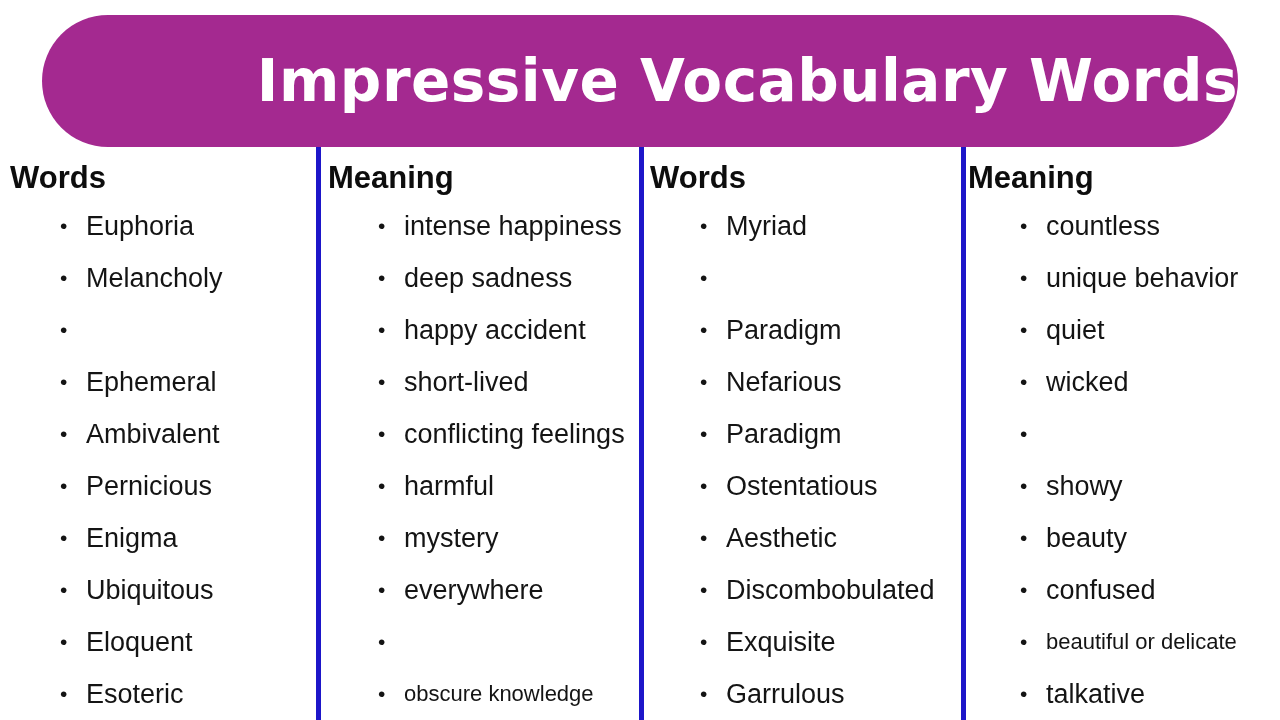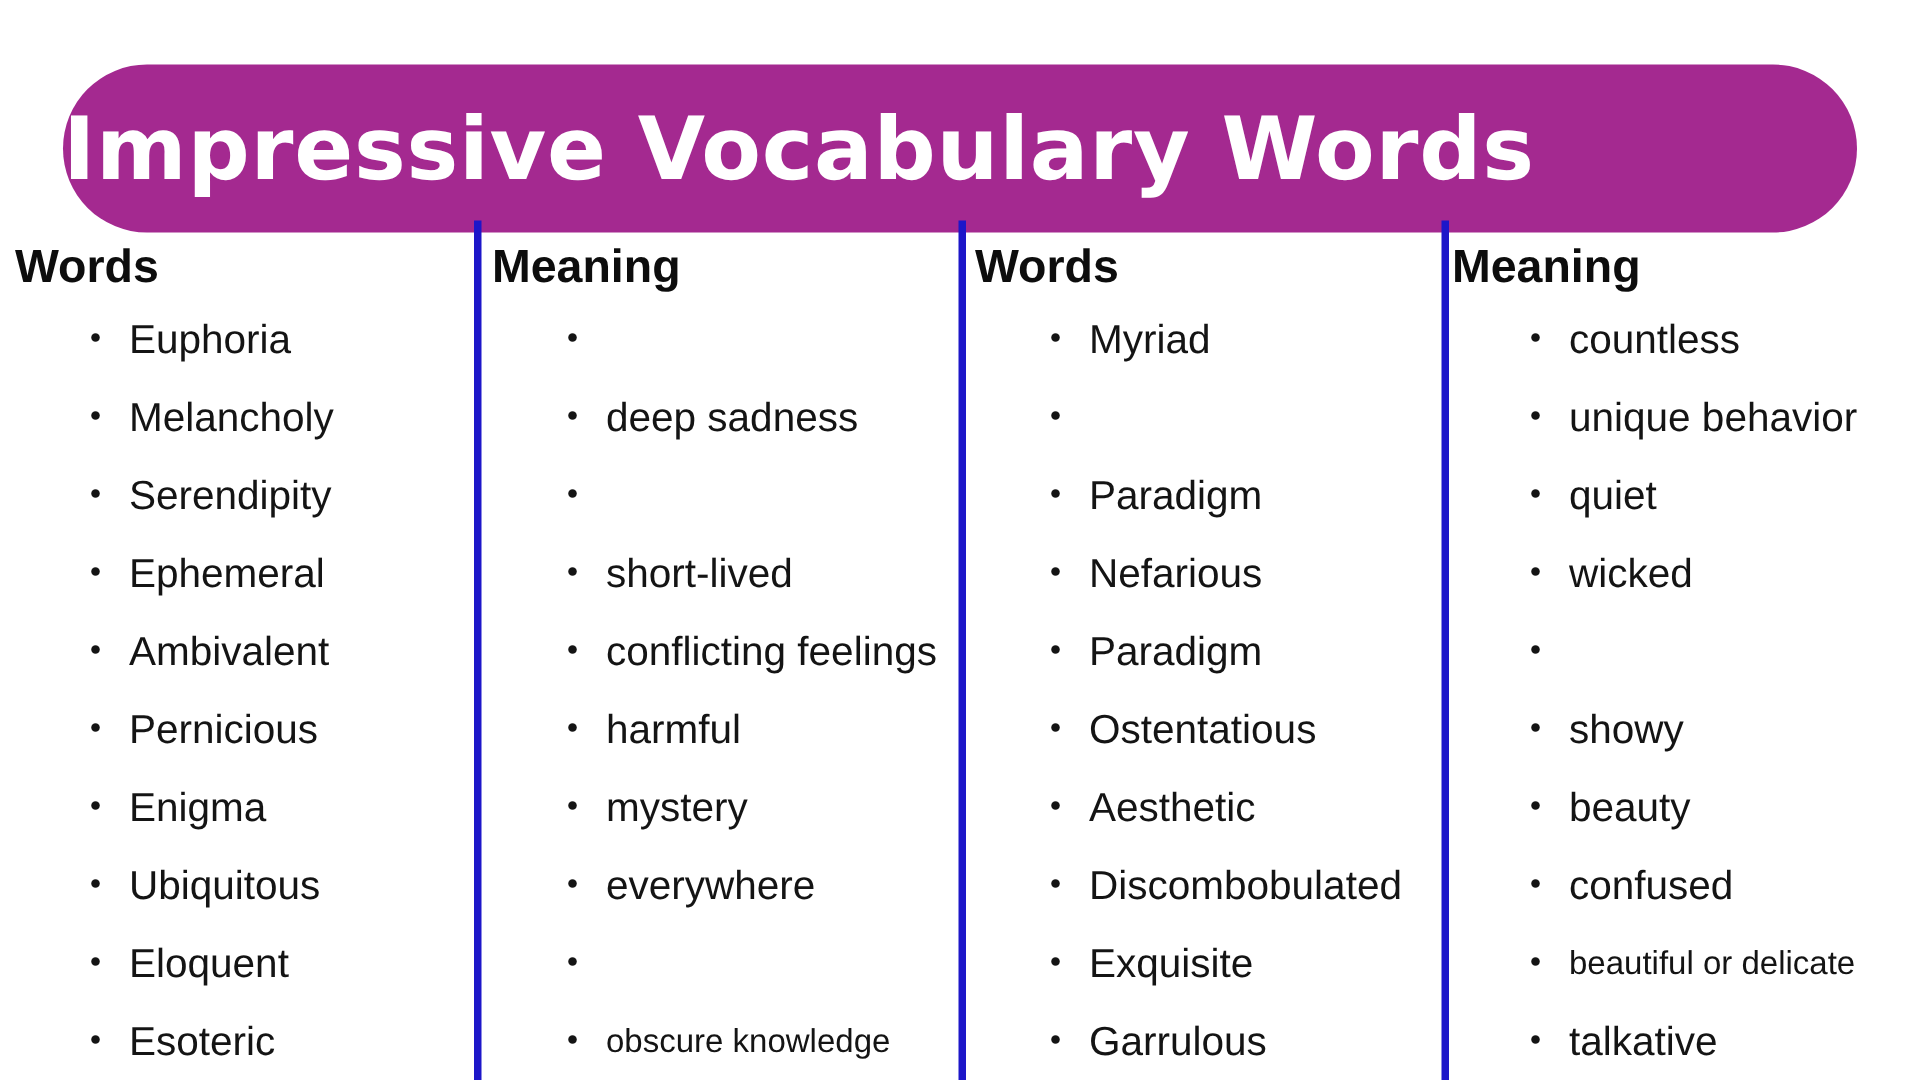--- a/index.html
+++ b/index.html
@@ -8,23 +8,23 @@
     position: relative;
     background: #ffffff;
     overflow: hidden;
     font-family: "Liberation Sans", sans-serif;
   }
 
   
   .banner {
     position: absolute;
     left: 42px; top: 15px;
-    width: 1196px; height: 112px;
+    width: 1196px; height: 132px;
     border-radius: 66px;
-    display: flex; align-items: center; justify-content: flex-start; margin-top: 28px;
+    display: flex; align-items: center; justify-content: flex-end;
   }
   .banner h1 {
     margin: 0;
     color: #ffffff;
     font-family: "DejaVu Sans", sans-serif;
     font-weight: bold;
     font-size: 58px;
     letter-spacing: 0.5px;
     white-space: nowrap;
   }
@@ -95,21 +95,20 @@
       <li>
         <span class="bullet">•</span>
         <span>Euphoria</span>
       </li>
       <li>
         <span class="bullet">•</span>
         <span>Melancholy</span>
       </li>
       <li>
         <span class="bullet">•</span>
-        <span>Serendipity</span>
       </li>
       <li>
         <span class="bullet">•</span>
         <span>Ephemeral</span>
       </li>
       <li>
         <span class="bullet">•</span>
         <span>Ambivalent</span>
       </li>
       <li>
@@ -133,27 +132,29 @@
         <span>Esoteric</span>
       </li>
     </ul>
 </section>
 
 <section class="col c2">
   <h2>Meaning</h2>
   <ul>
       <li>
         <span class="bullet">•</span>
+        <span>intense happiness</span>
       </li>
       <li>
         <span class="bullet">•</span>
         <span>deep sadness</span>
       </li>
       <li>
         <span class="bullet">•</span>
+        <span>happy accident</span>
       </li>
       <li>
         <span class="bullet">•</span>
         <span>short-lived</span>
       </li>
       <li>
         <span class="bullet">•</span>
         <span>conflicting feelings</span>
       </li>
       <li>

